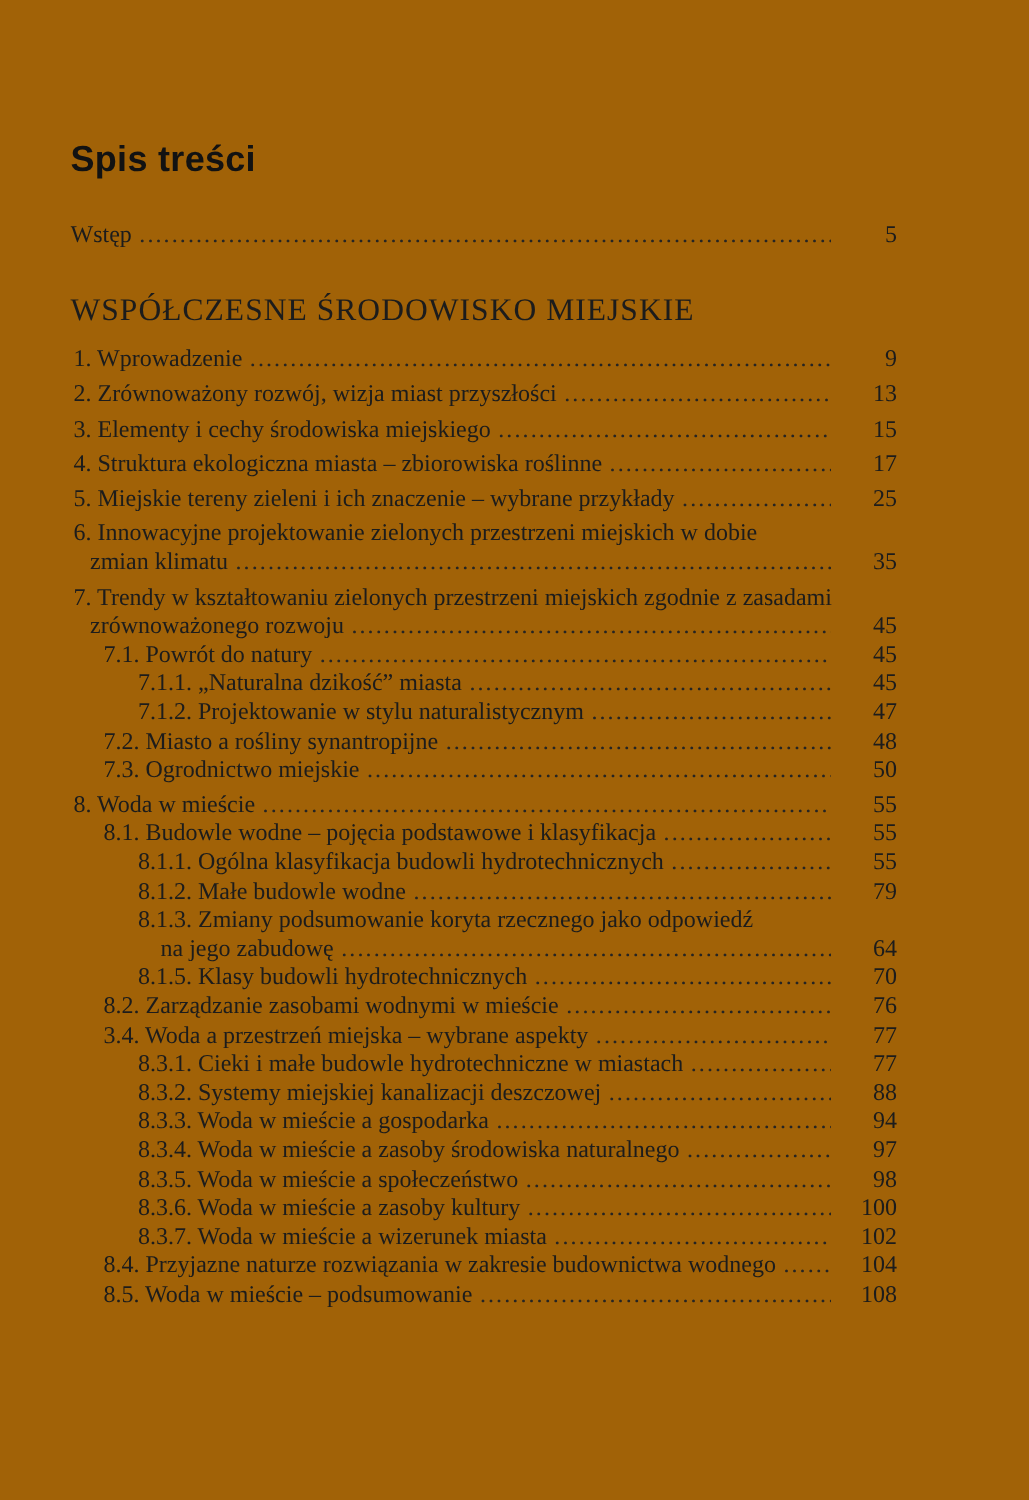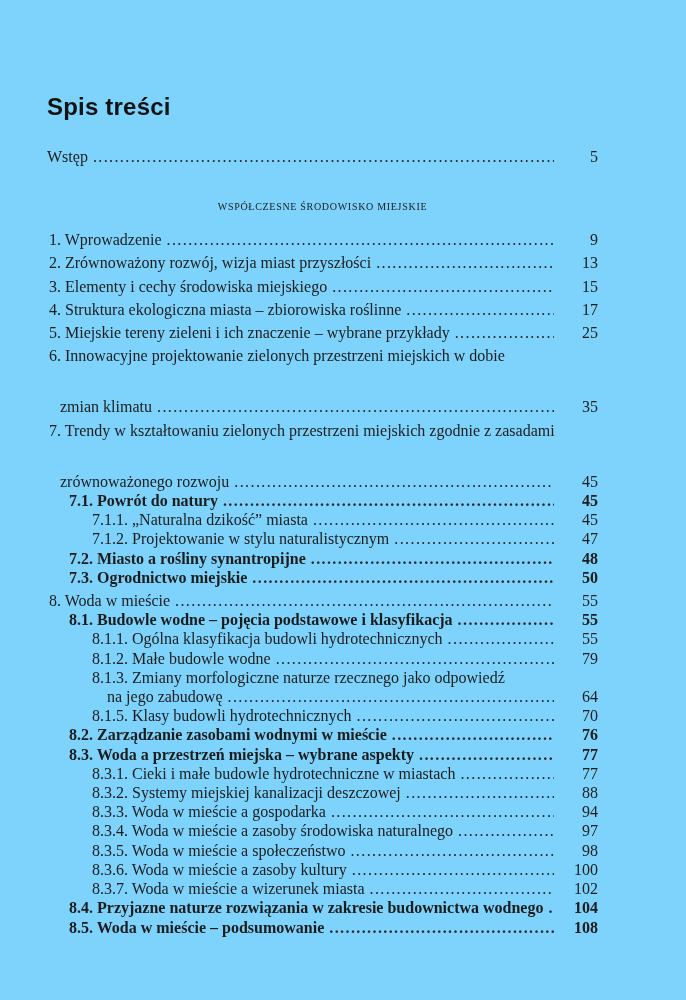--- a/index.html
+++ b/index.html
@@ -1,39 +1,38 @@
 <!DOCTYPE html>
 <html lang="pl"><head>
 <meta charset="utf-8">
 <style>
   html, body { margin: 0; padding: 0; background: #ffffff; }
   .page {
     position: relative;
     width: 686px;
     height: 1000px;
     box-sizing: border-box;
-    background: #7dd3fc;
+    background: #a16207;
     padding: 92px 88px 0 47px;
     font-family: "Liberation Serif", serif;
     color: #1c1c1c;
     overflow: hidden;
   }
   .doc-title {
     font-family: "Liberation Sans", sans-serif;
     font-size: 24px;
     font-weight: 700;
     letter-spacing: 0.2px;
     color: #121212;
     margin: 0 0 26px 0;
     line-height: 29px;
   }
   .part-heading {
-    font-size: 10px;
+    font-size: 21px;
     font-weight: 400;
-    text-align: center;
     letter-spacing: 0.7px;
     margin: 31px 0 14px 0;
     line-height: 19px;
     color: #1c1c1c;
   }
   .line {
     display: flex;
     align-items: flex-end;
     line-height: 19.2px;
     font-size: 16px;
@@ -49,22 +48,22 @@
   }
   .leader::after {
     content: "..........................................................................................................................................................";
     letter-spacing: 1.4px;
     color: #242424;
   }
   .pg { flex: none; width: 42px; text-align: right; white-space: nowrap; }
   .entry.level-1 { margin-top: 4px; }
   .level-0 > .line { padding-left: 0; }
   .level-1 > .line { padding-left: 2px; }
-  .level-1 > .line.cont { padding-left: 13px; margin-top: 32px; }
-  .level-2 > .line { padding-left: 22px; font-weight: bold; }
+  .level-1 > .line.cont { padding-left: 13px; }
+  .level-2 > .line { padding-left: 22px; }
   .level-3 > .line { padding-left: 45px; }
   .level-3 > .line.cont { padding-left: 60px; }
 </style>
 </head>
 <body>
 
 <div class="page">
   <h1 class="doc-title">Spis treści</h1>
 
   <div class="entry level-0">
@@ -191,21 +190,21 @@
       </div>
       <div class="entry level-3">
         <div class="line">
           <span class="t">8.1.2. Małe budowle wodne</span>
           <span class="leader"></span>
           <span class="pg">79</span>
         </div>
       </div>
       <div class="entry level-3">
         <div class="line">
-          <span class="t">8.1.3. Zmiany morfologiczne naturze rzecznego jako odpowiedź</span>
+          <span class="t">8.1.3. Zmiany podsumowanie koryta rzecznego jako odpowiedź</span>
         </div>
         <div class="line cont">
           <span class="t">na jego zabudowę</span>
           <span class="leader"></span>
           <span class="pg">64</span>
         </div>
       </div>
       <div class="entry level-3">
         <div class="line">
           <span class="t">8.1.5. Klasy budowli hydrotechnicznych</span>
@@ -215,21 +214,21 @@
       </div>
       <div class="entry level-2">
         <div class="line">
           <span class="t">8.2. Zarządzanie zasobami wodnymi w mieście</span>
           <span class="leader"></span>
           <span class="pg">76</span>
         </div>
       </div>
       <div class="entry level-2">
         <div class="line">
-          <span class="t">8.3. Woda a przestrzeń miejska – wybrane aspekty</span>
+          <span class="t">3.4. Woda a przestrzeń miejska – wybrane aspekty</span>
           <span class="leader"></span>
           <span class="pg">77</span>
         </div>
       </div>
       <div class="entry level-3">
         <div class="line">
           <span class="t">8.3.1. Cieki i małe budowle hydrotechniczne w miastach</span>
           <span class="leader"></span>
           <span class="pg">77</span>
         </div>

